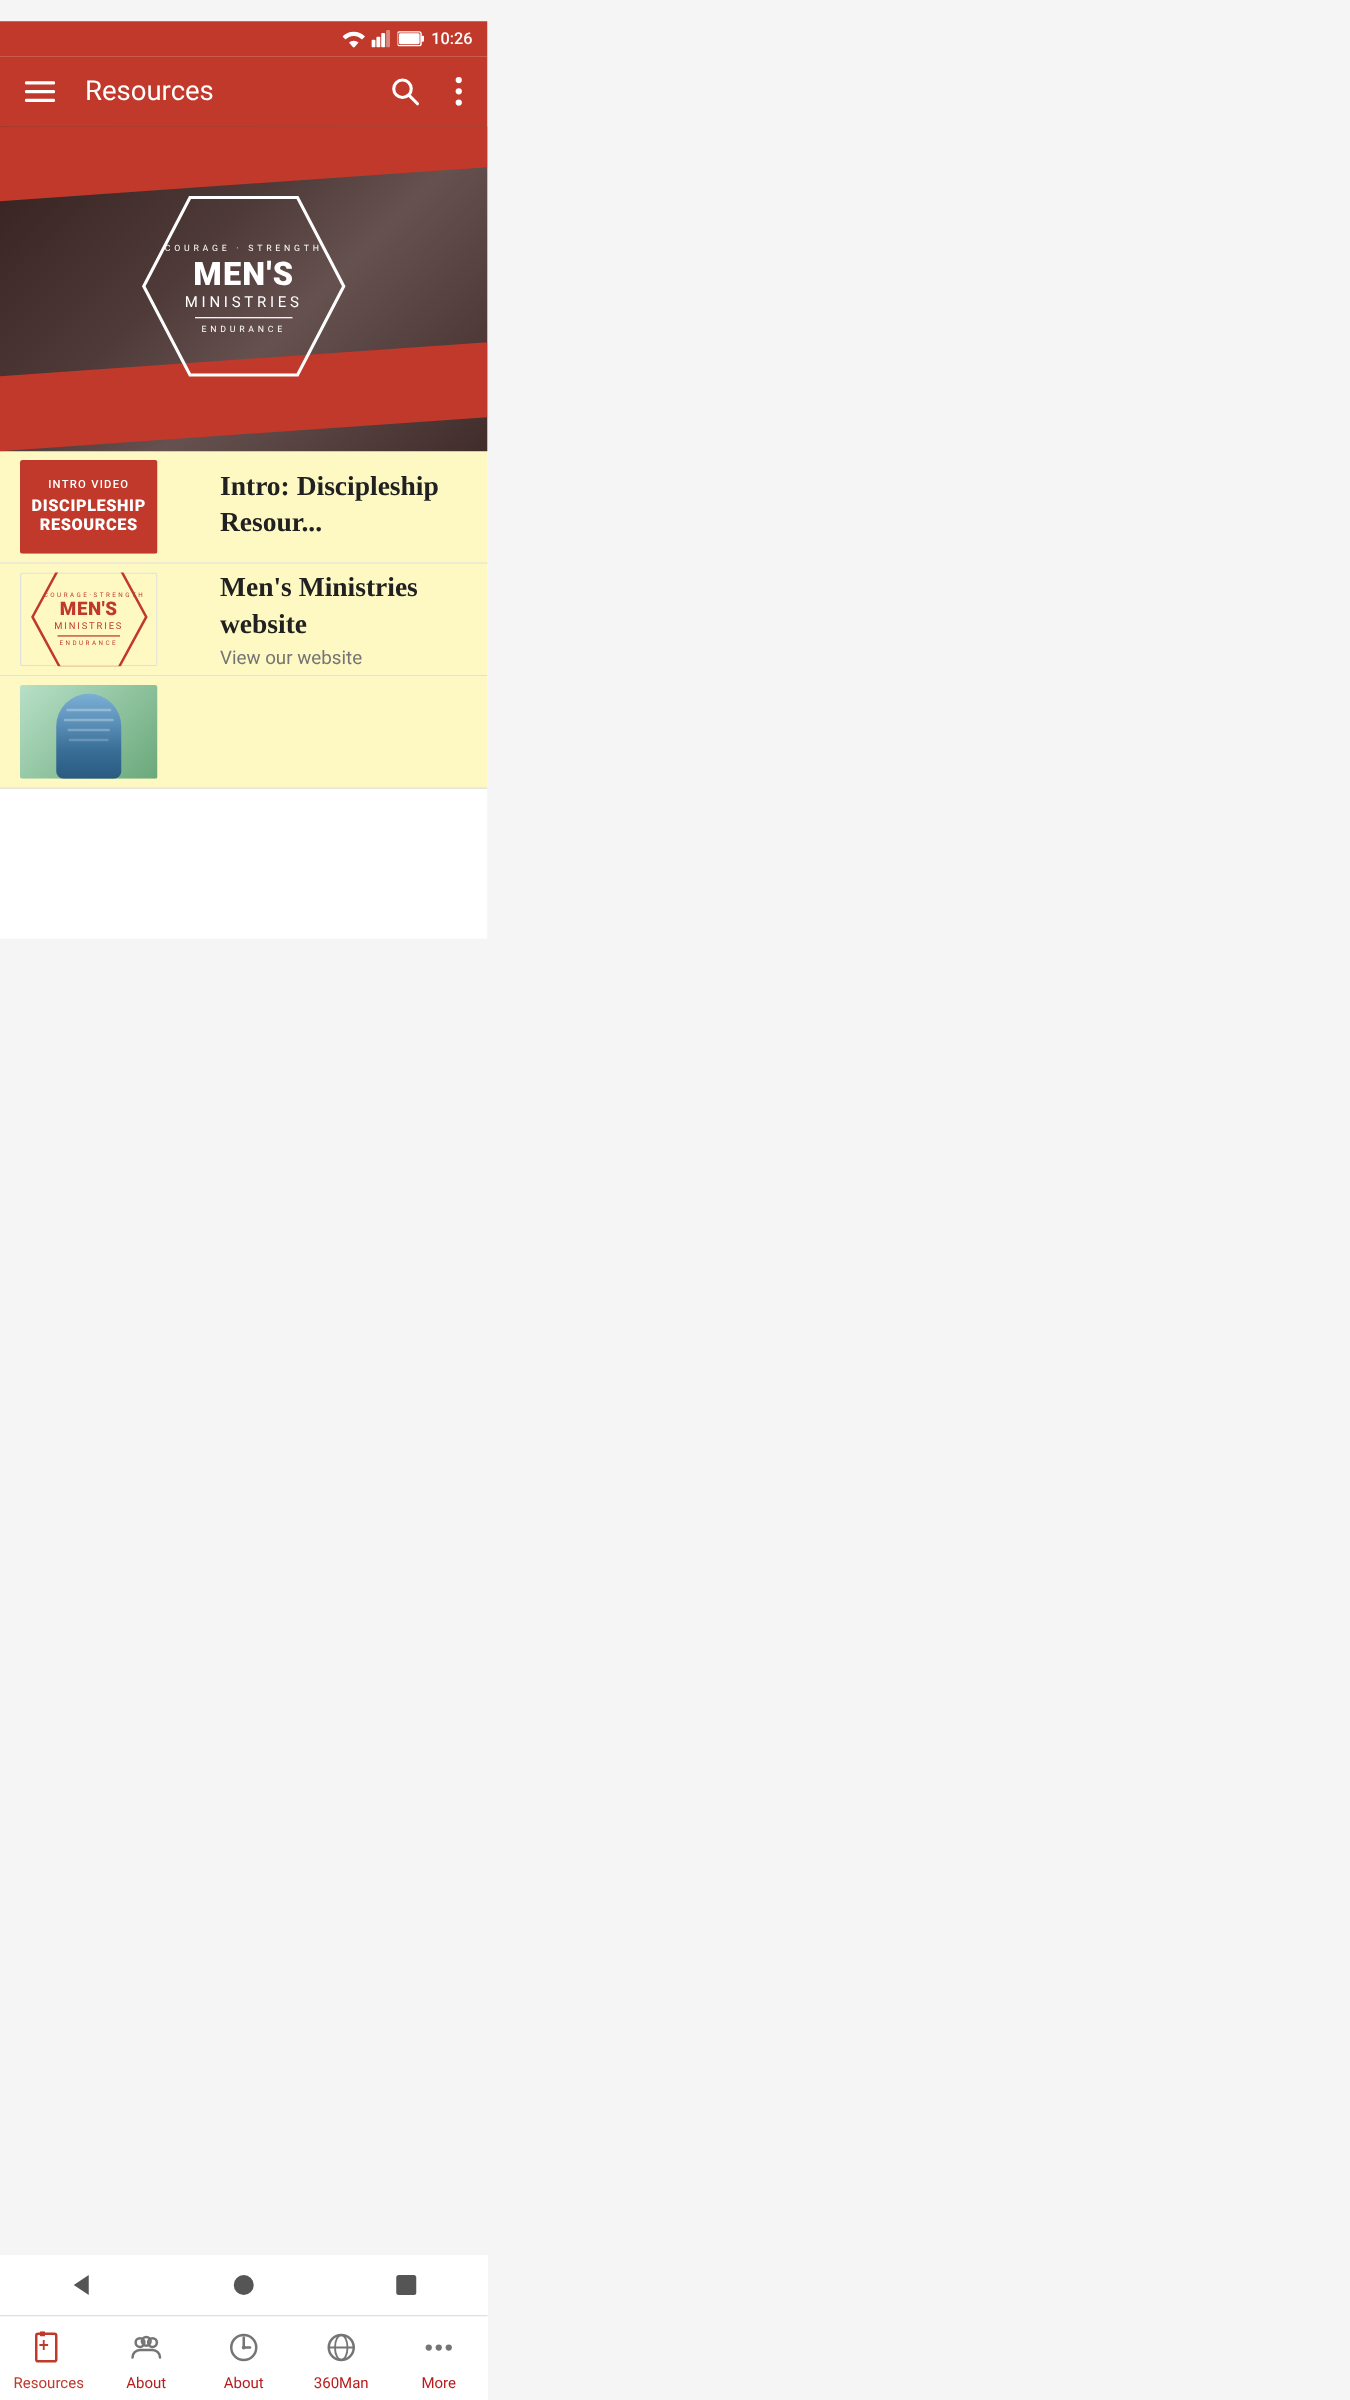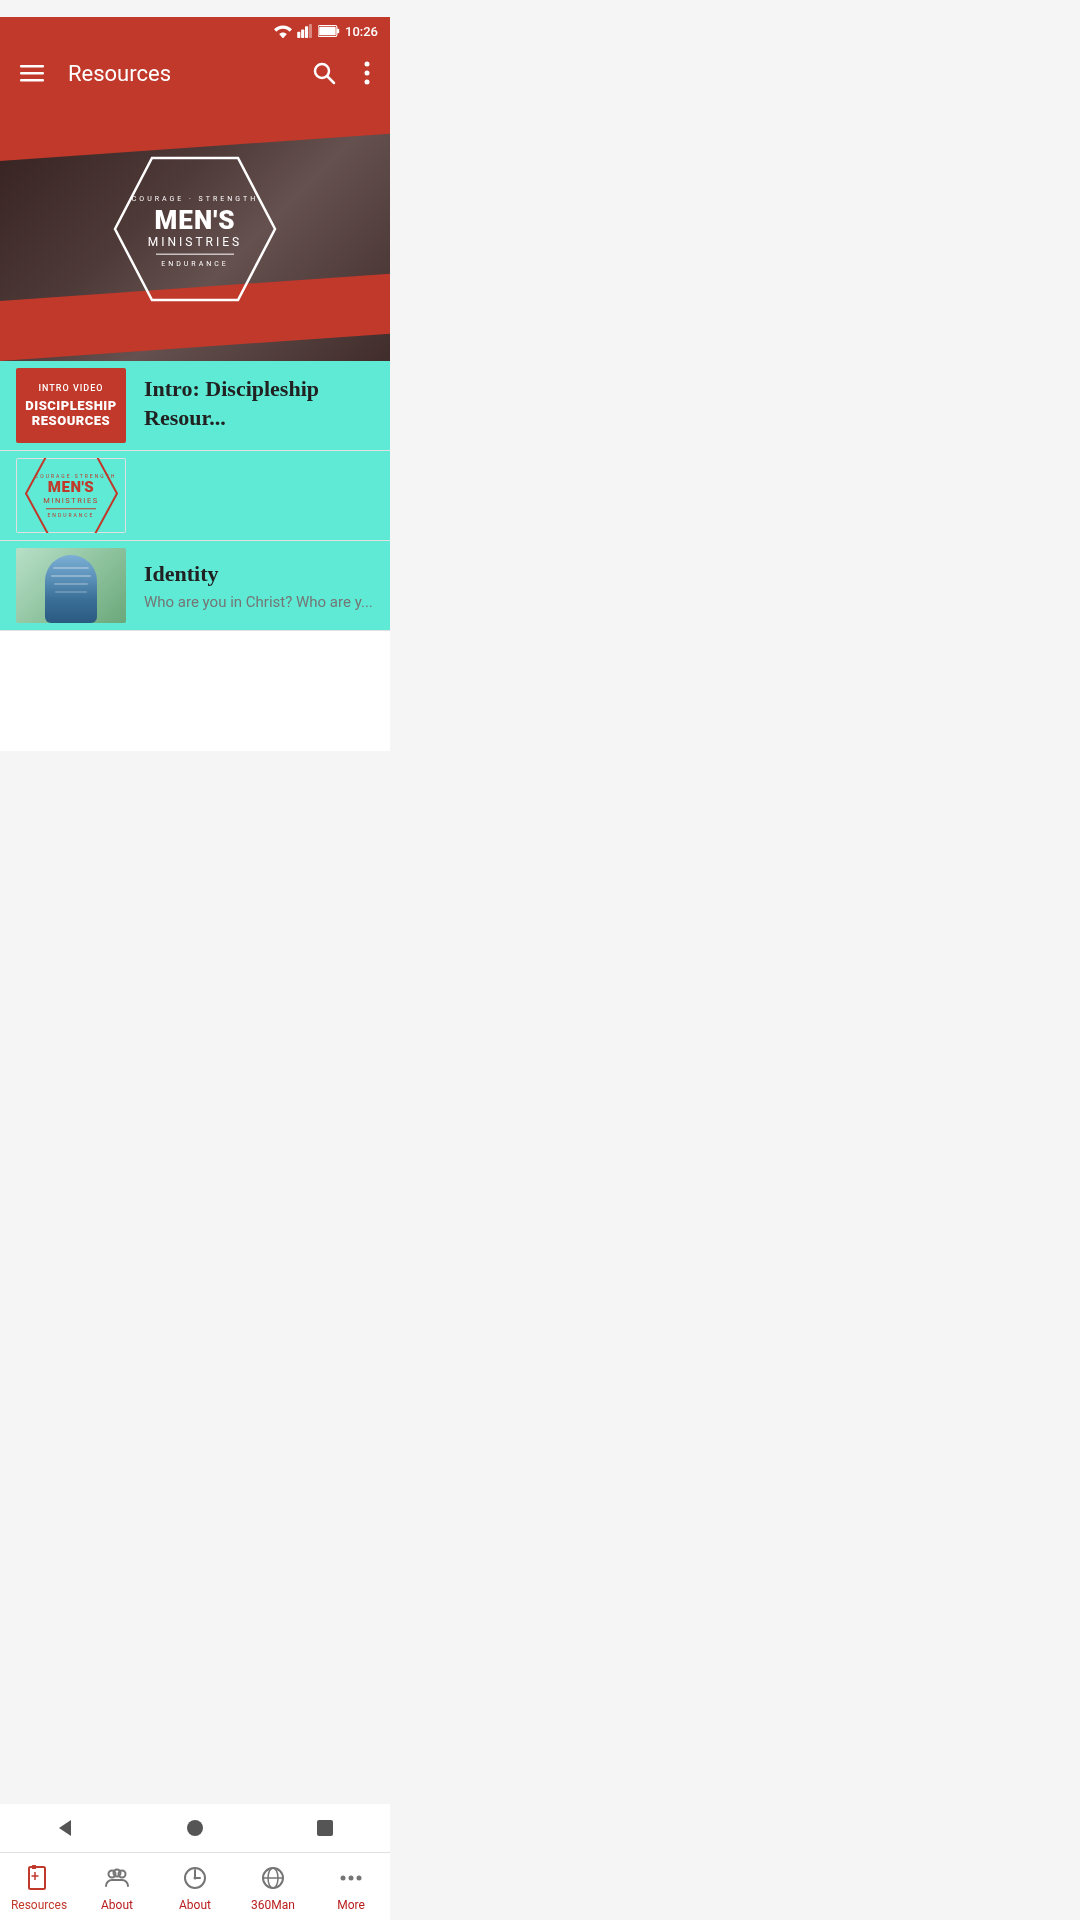--- a/index.html
+++ b/index.html
@@ -111,23 +111,24 @@
 
     
     .list-container {
       background: white;
     }
     .list-item {
       display: flex;
       align-items: center;
       padding: 4px 16px;
       border-bottom: 1px solid #e0e0e0;
-      background: #5eead4;
+      background: #fef9c3;
       cursor: pointer;
       min-height: 90px;
+      gap: 32px;
     }
     .item-thumb {
       width: 110px;
       height: 75px;
       flex-shrink: 0;
       margin-right: 18px;
       border-radius: 2px;
       overflow: hidden;
       display: flex;
       align-items: center;
@@ -362,41 +363,41 @@
           <div style="position:absolute; top:50%; left:50%; transform:translate(-50%,-50%); text-align:center; color:#c0392b; width:72px;">
             <div style="font-size:5px; letter-spacing:2px; text-transform:uppercase; margin-bottom:2px;">COURAGE·STRENGTH</div>
             <div style="font-size:15px; font-weight:900; line-height:0.9; letter-spacing:0.5px;">MEN'S</div>
             <div style="font-size:7.5px; font-weight:400; letter-spacing:1.5px; text-transform:uppercase; margin-top:2px;">MINISTRIES</div>
             <div style="width:70%; margin:3px auto; border-top:1px solid #c0392b;"></div>
             <div style="font-size:5px; letter-spacing:2px; text-transform:uppercase;">ENDURANCE</div>
           </div>
         </div>
       </div>
     </div>
+    <div class="item-content">
+      <div class="item-title">Men's Ministries website</div>
+      <div class="item-subtitle">View our website</div>
+    </div>
   </div>
 
 
   <div class="list-item">
     <div class="item-thumb">
       <div class="thumb-finger">
         <div style="display:flex; align-items:flex-end; justify-content:center; height:100%; padding-bottom:0;">
           <div style="width:52px; height:68px; background:linear-gradient(180deg, #7bafd4 0%, #5a8fb8 35%, #3a6f98 65%, #2a5a80 100%); border-radius:26px 26px 6px 6px; position:relative;">
 
             <div style="position:absolute; top:12px; left:8px; right:8px; height:2px; background:rgba(255,255,255,0.3); border-radius:1px;"></div>
             <div style="position:absolute; top:20px; left:6px; right:6px; height:2px; background:rgba(255,255,255,0.3); border-radius:1px;"></div>
             <div style="position:absolute; top:28px; left:9px; right:9px; height:2px; background:rgba(255,255,255,0.25); border-radius:1px;"></div>
             <div style="position:absolute; top:36px; left:10px; right:10px; height:2px; background:rgba(255,255,255,0.2); border-radius:1px;"></div>
           </div>
         </div>
       </div>
     </div>
-    <div class="item-content">
-      <div class="item-title">Identity</div>
-      <div class="item-subtitle">Who are you in Christ? Who are y...</div>
-    </div>
   </div>
 
 </div>
 
 <div class="system-nav">
   <div class="sys-btn">
     <svg width="20" height="20" viewBox="0 0 20 20" fill="#555">
       <polygon points="16,2 4,10 16,18"></polygon>
     </svg>
   </div>

